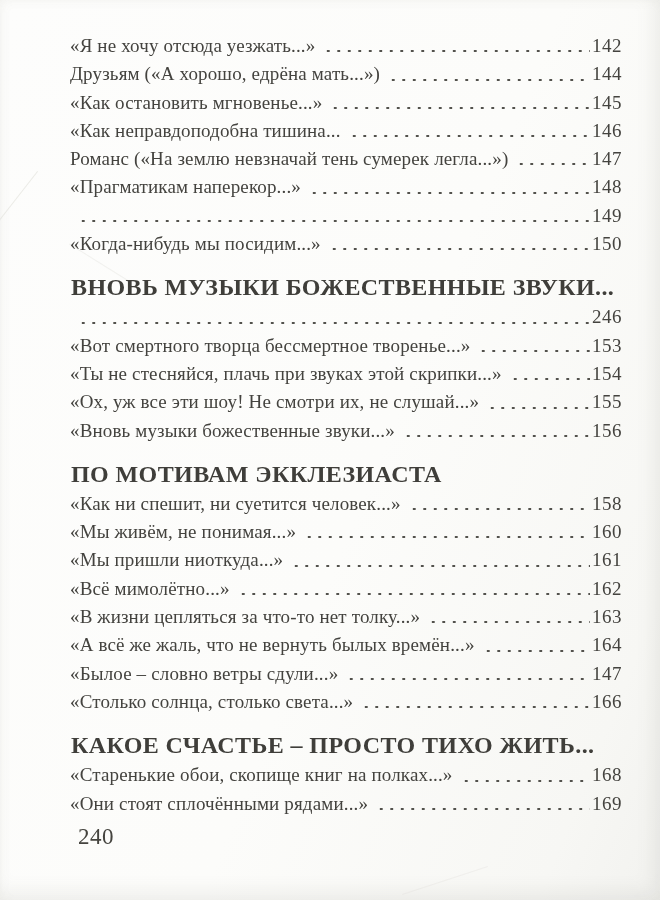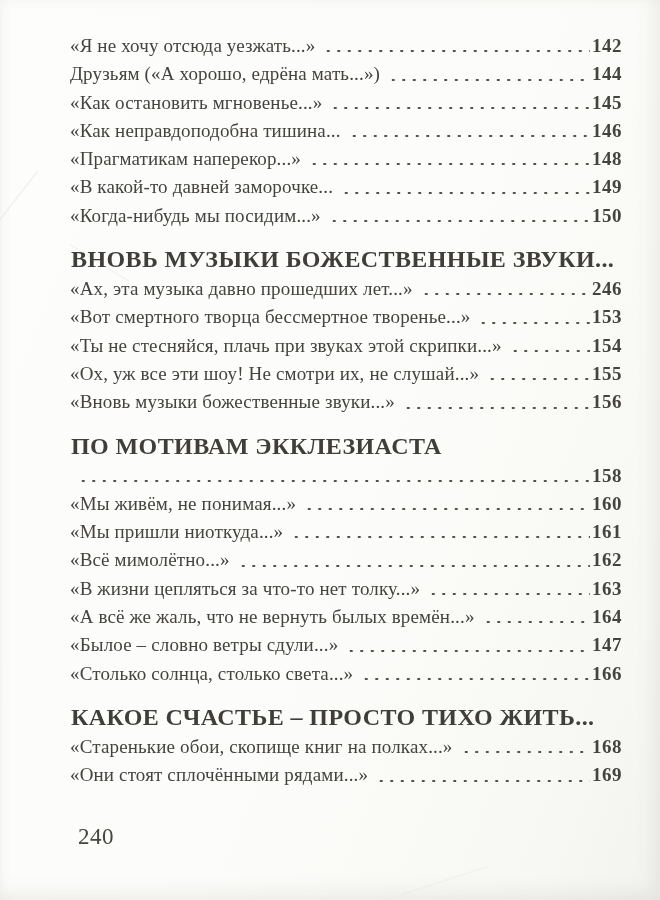--- a/index.html
+++ b/index.html
@@ -70,21 +70,20 @@
     margin-left: 5px;
     background-image: radial-gradient(circle, #53524d 1.2px, rgba(0,0,0,0) 1.4px);
     background-size: 10.5px 6px;
     background-repeat: repeat-x;
     background-position: left 3px bottom 6px;
   }
   .entry-page {
     flex: 0 0 auto;
     margin-left: 2px;
     letter-spacing: 0.5px;
-    font-weight: bold;
   }
   .folio {
     position: absolute;
     left: 78px;
     top: 824px;
     font-size: 23px;
     letter-spacing: 0.5px;
     color: #45443f;
   }
 </style>
@@ -112,39 +111,42 @@
           <span class="entry-title">«Как остановить мгновенье...»</span>
           <span class="leader"></span>
           <span class="entry-page">145</span>
         </div>
         <div class="toc-row">
           <span class="entry-title">«Как неправдоподобна тишина...</span>
           <span class="leader"></span>
           <span class="entry-page">146</span>
         </div>
         <div class="toc-row">
+          <span class="entry-title">Романс («На землю невзначай тень сумерек легла...»)</span>
+          <span class="leader"></span>
+          <span class="entry-page">147</span>
+        </div>
+        <div class="toc-row">
           <span class="entry-title">«Прагматикам наперекор...»</span>
           <span class="leader"></span>
           <span class="entry-page">148</span>
         </div>
         <div class="toc-row">
-          <span class="entry-title">«В какой-то давней заморочке...</span>
           <span class="leader"></span>
           <span class="entry-page">149</span>
         </div>
         <div class="toc-row">
           <span class="entry-title">«Когда-нибудь мы посидим...»</span>
           <span class="leader"></span>
           <span class="entry-page">150</span>
         </div>
       </section>
       <section class="toc-section">
         <h2 class="section-header">ВНОВЬ МУЗЫКИ БОЖЕСТВЕННЫЕ ЗВУКИ...</h2>
         <div class="toc-row">
-          <span class="entry-title">«Ах, эта музыка давно прошедших лет...»</span>
           <span class="leader"></span>
           <span class="entry-page">246</span>
         </div>
         <div class="toc-row">
           <span class="entry-title">«Вот смертного творца бессмертное творенье...»</span>
           <span class="leader"></span>
           <span class="entry-page">153</span>
         </div>
         <div class="toc-row">
           <span class="entry-title">«Ты не стесняйся, плачь при звуках этой скрипки...»</span>
@@ -158,20 +160,21 @@
         </div>
         <div class="toc-row">
           <span class="entry-title">«Вновь музыки божественные звуки...»</span>
           <span class="leader"></span>
           <span class="entry-page">156</span>
         </div>
       </section>
       <section class="toc-section">
         <h2 class="section-header">ПО МОТИВАМ ЭККЛЕЗИАСТА</h2>
         <div class="toc-row">
+          <span class="entry-title">«Как ни спешит, ни суетится человек...»</span>
           <span class="leader"></span>
           <span class="entry-page">158</span>
         </div>
         <div class="toc-row">
           <span class="entry-title">«Мы живём, не понимая...»</span>
           <span class="leader"></span>
           <span class="entry-page">160</span>
         </div>
         <div class="toc-row">
           <span class="entry-title">«Мы пришли ниоткуда...»</span>

